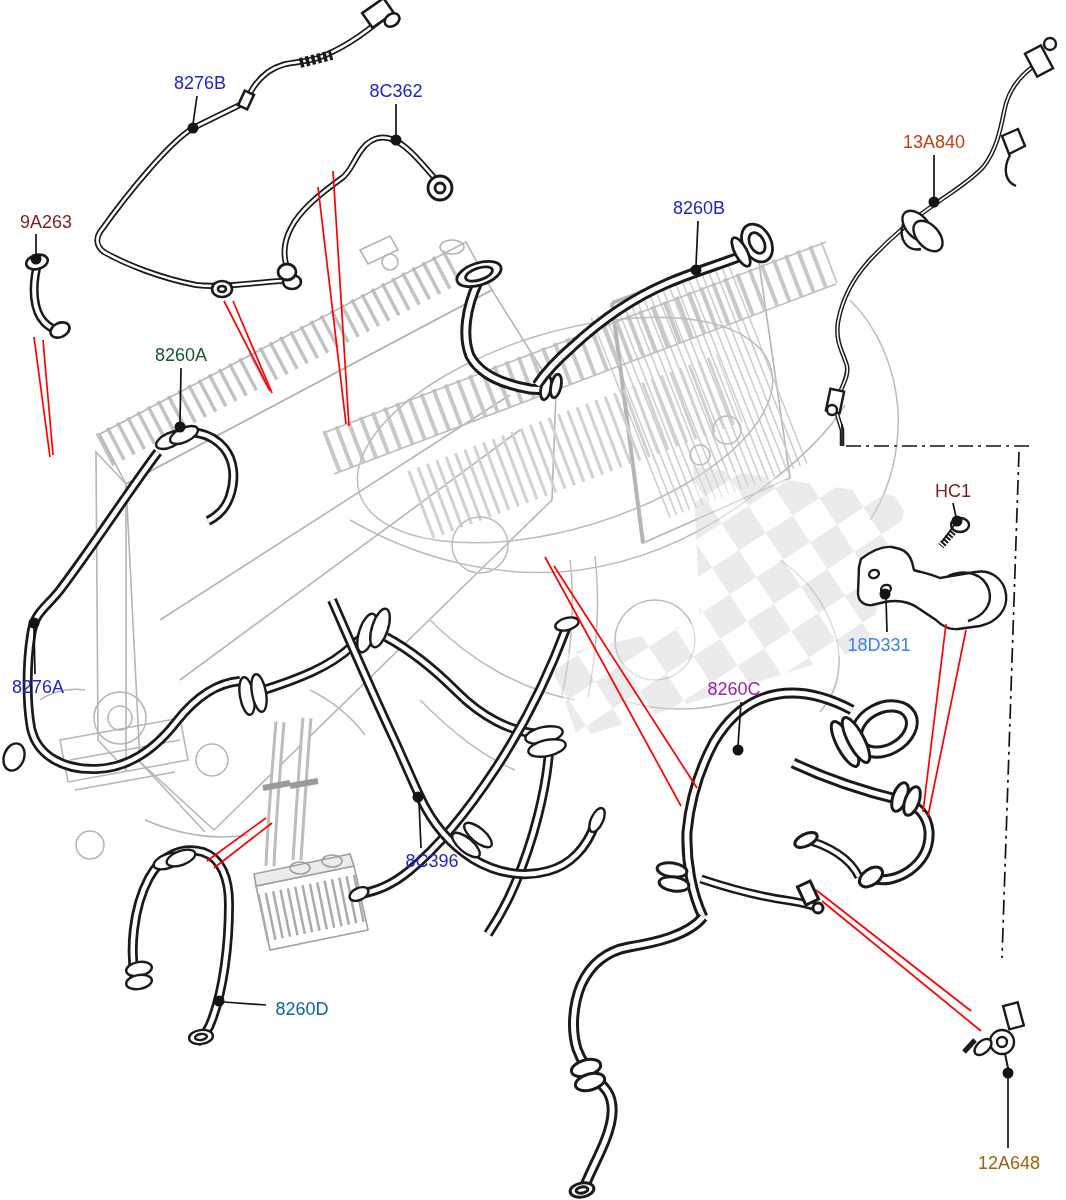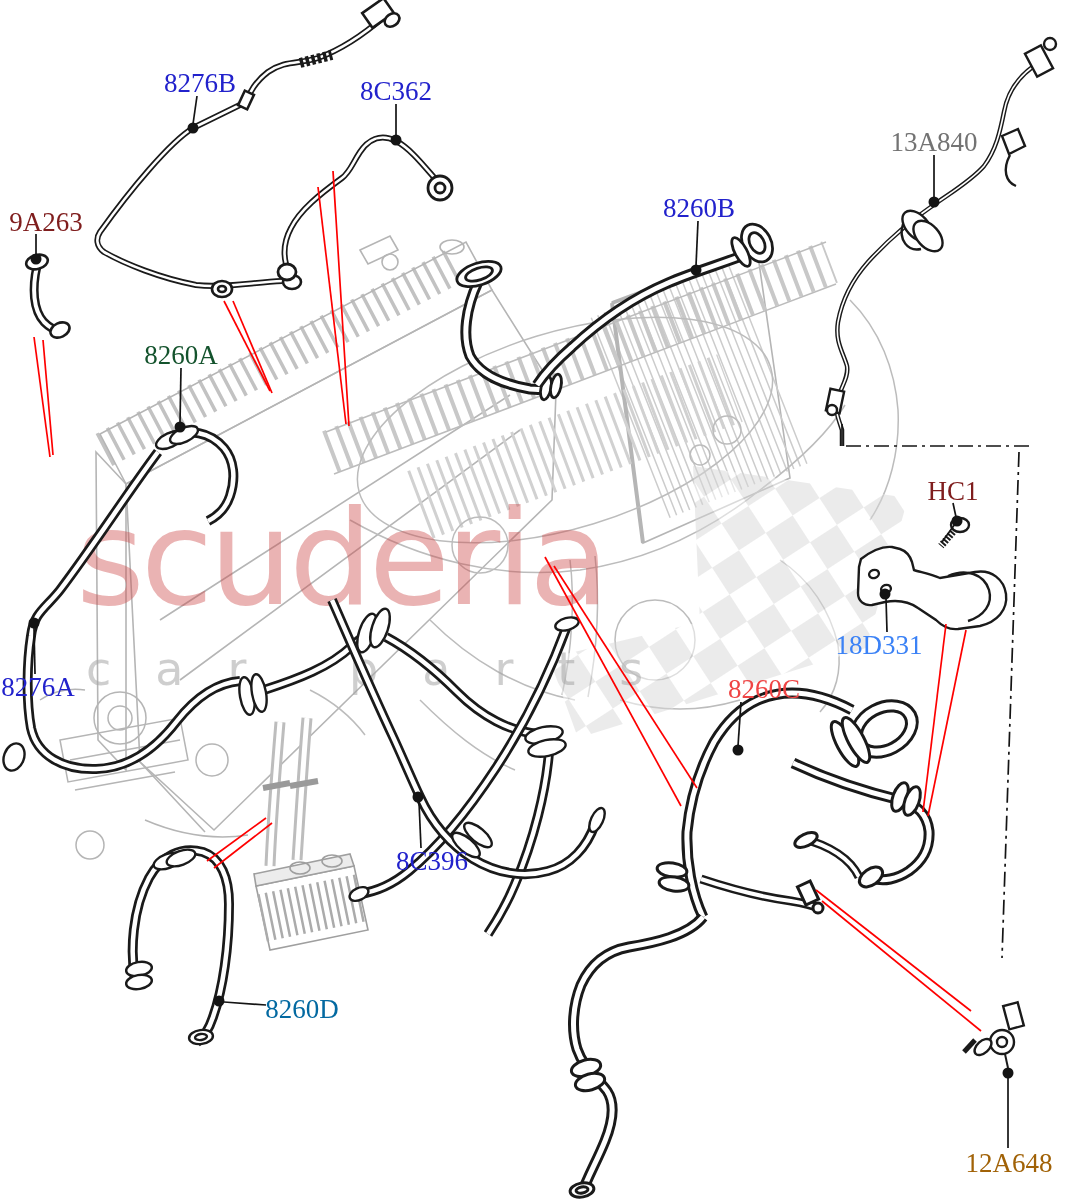--- a/index.html
+++ b/index.html
@@ -5,22 +5,22 @@
   html,body{margin:0;padding:0;background:#fff;}
   .canvas{position:relative;width:1066px;height:1200px;background:#fff;overflow:hidden;
           font-family:"Liberation Sans",sans-serif;}
   .layer{position:absolute;left:0;top:0;}
   #wm-brand{position:absolute;left:76px;top:492px;font-family:"DejaVu Sans",sans-serif;
             font-size:132px;font-weight:500;letter-spacing:-4px;color:rgba(205,75,75,0.42);
             line-height:1;user-select:none;}
   #wm-tagline{position:absolute;left:86px;top:646px;font-family:"DejaVu Sans",sans-serif;
             font-size:46px;font-weight:400;letter-spacing:44px;color:rgba(165,165,165,0.55);
             line-height:1;user-select:none;}
-  .part-label{position:absolute;transform:translate(-50%,-50%);font-size:27px;
-              font-family:Liberation Serif, serif;white-space:nowrap;cursor:pointer;}
+  .part-label{position:absolute;transform:translate(-50%,-50%);font-size:18px;
+              font-family:Liberation Sans, sans-serif;white-space:nowrap;cursor:pointer;}
 </style>
 </head>
 <body>
 
 <div class="canvas">
 
   <svg class="layer" width="1066" height="1200" viewBox="0 0 1066 1200">
     <defs>
       <pattern id="chk" width="64" height="64" patternUnits="userSpaceOnUse" patternTransform="rotate(-33)">
         <rect width="64" height="64" fill="#ffffff"></rect>
@@ -78,22 +78,20 @@
     <g stroke="#9f9f9f" fill="none" stroke-width="1.6">
       <path d="M256,886 L354,866 L368,930 L270,950 Z" fill="#ffffff"></path>
       <path d="M262,918 L360,898" stroke="#ababab" stroke-width="48" stroke-dasharray="2.5 5"></path>
       <path d="M256,886 L354,866 l-4,-12 l-96,20 z" fill="#ececec"></path>
       <ellipse cx="300" cy="868" rx="10" ry="6"></ellipse>
         <ellipse cx="332" cy="861" rx="10" ry="6"></ellipse>
     </g>
     <path d="M693,466 L908,498 L866,648 L578,738 L549,658 L700,622 Z" fill="url(#chk)" opacity="0.5"></path>
   </svg>
 
-  <div id="wm-brand">scuderia</div>
-  <div id="wm-tagline">car parts</div>
 
   <svg class="layer" width="1066" height="1200" viewBox="0 0 1066 1200">
     <defs>
       <path id="h8276B" d="M385,16 C362,36 340,50 318,58 C300,64 285,60 268,72 C255,82 250,92 246,102 L193,128 C170,142 130,190 100,232 C96,238 96,246 104,252 C125,264 160,278 196,285 C222,288 248,283 282,281"></path>
       <path id="h8C362" d="M438,182 C424,166 410,148 396,141 C380,133 368,140 360,152 C352,164 350,172 342,178 C320,194 300,210 291,228 C284,241 283,252 286,264"></path>
       <path id="h9A263" d="M37,266 C32,288 33,310 44,322 C50,328 55,330 59,331"></path>
       <path id="h8260A" d="M168,438 C190,428 210,432 224,448 C234,460 236,478 230,496 C226,508 218,516 208,521"></path>
       <path id="hElbow" d="M478,282 C466,308 462,336 470,356 C480,375 502,384 530,389 C540,390 550,389 557,386"></path>
       <path id="h8260B" d="M752,252 C722,264 696,271 668,283 C635,297 600,321 572,347 C556,361 545,373 537,385"></path>
       <path id="h8276A1" d="M158,452 C128,492 94,545 60,590 C46,608 34,612 31,636 C27,662 26,700 31,728 C37,756 64,770 96,769 C130,768 157,747 177,721 C196,697 216,683 240,681"></path>
@@ -338,25 +336,25 @@
       <circle cx="418" cy="797" r="5.5" fill="#141414"></circle>
       <line x1="266" y1="1005" x2="224" y2="1002" stroke="#141414" stroke-width="1.7"></line>
       <circle cx="219" cy="1001" r="5.5" fill="#141414"></circle>
       <line x1="1008" y1="1148" x2="1008" y2="1078" stroke="#141414" stroke-width="1.7"></line>
       <circle cx="1008" cy="1073" r="5.5" fill="#141414"></circle>
     </svg>
 
   <div class="layer" id="labels">
       <div class="part-label" style="left: 200px; top: 83px; color: rgb(34, 34, 204);">8276B</div>
       <div class="part-label" style="left: 396px; top: 91px; color: rgb(34, 34, 204);">8C362</div>
-      <div class="part-label" style="left: 934px; top: 142px; color: #737373;">13A840</div>
+      <div class="part-label" style="left: 934px; top: 142px; color: #c2410c;">13A840</div>
       <div class="part-label" style="left: 46px; top: 222px; color: #7f1d1d;">9A263</div>
       <div class="part-label" style="left: 699px; top: 208px; color: rgb(34, 34, 204);">8260B</div>
       <div class="part-label" style="left: 181px; top: 355px; color: #14532d;">8260A</div>
       <div class="part-label" style="left: 953px; top: 491px; color: #7f1d1d;">HC1</div>
       <div class="part-label" style="left: 879px; top: 645px; color: #3b82f6;">18D331</div>
       <div class="part-label" style="left: 38px; top: 687px; color: rgb(34, 34, 204); text-align: center;">8276A</div>
-      <div class="part-label" style="left: 764px; top: 689px; color: #ef4444;">8260C</div>
+      <div class="part-label" style="left: 734px; top: 689px; color: #a21caf;">8260C</div>
       <div class="part-label" style="left: 424px; top: 861px; color: rgb(34, 34, 204); margin-left: 8px;">8C396</div>
       <div class="part-label" style="left: 302px; top: 1009px; color: #0369a1;">8260D</div>
       <div class="part-label" style="left: 1009px; top: 1163px; color: #a16207;">12A648</div>
     </div>
 </div>
 
 </body></html>

